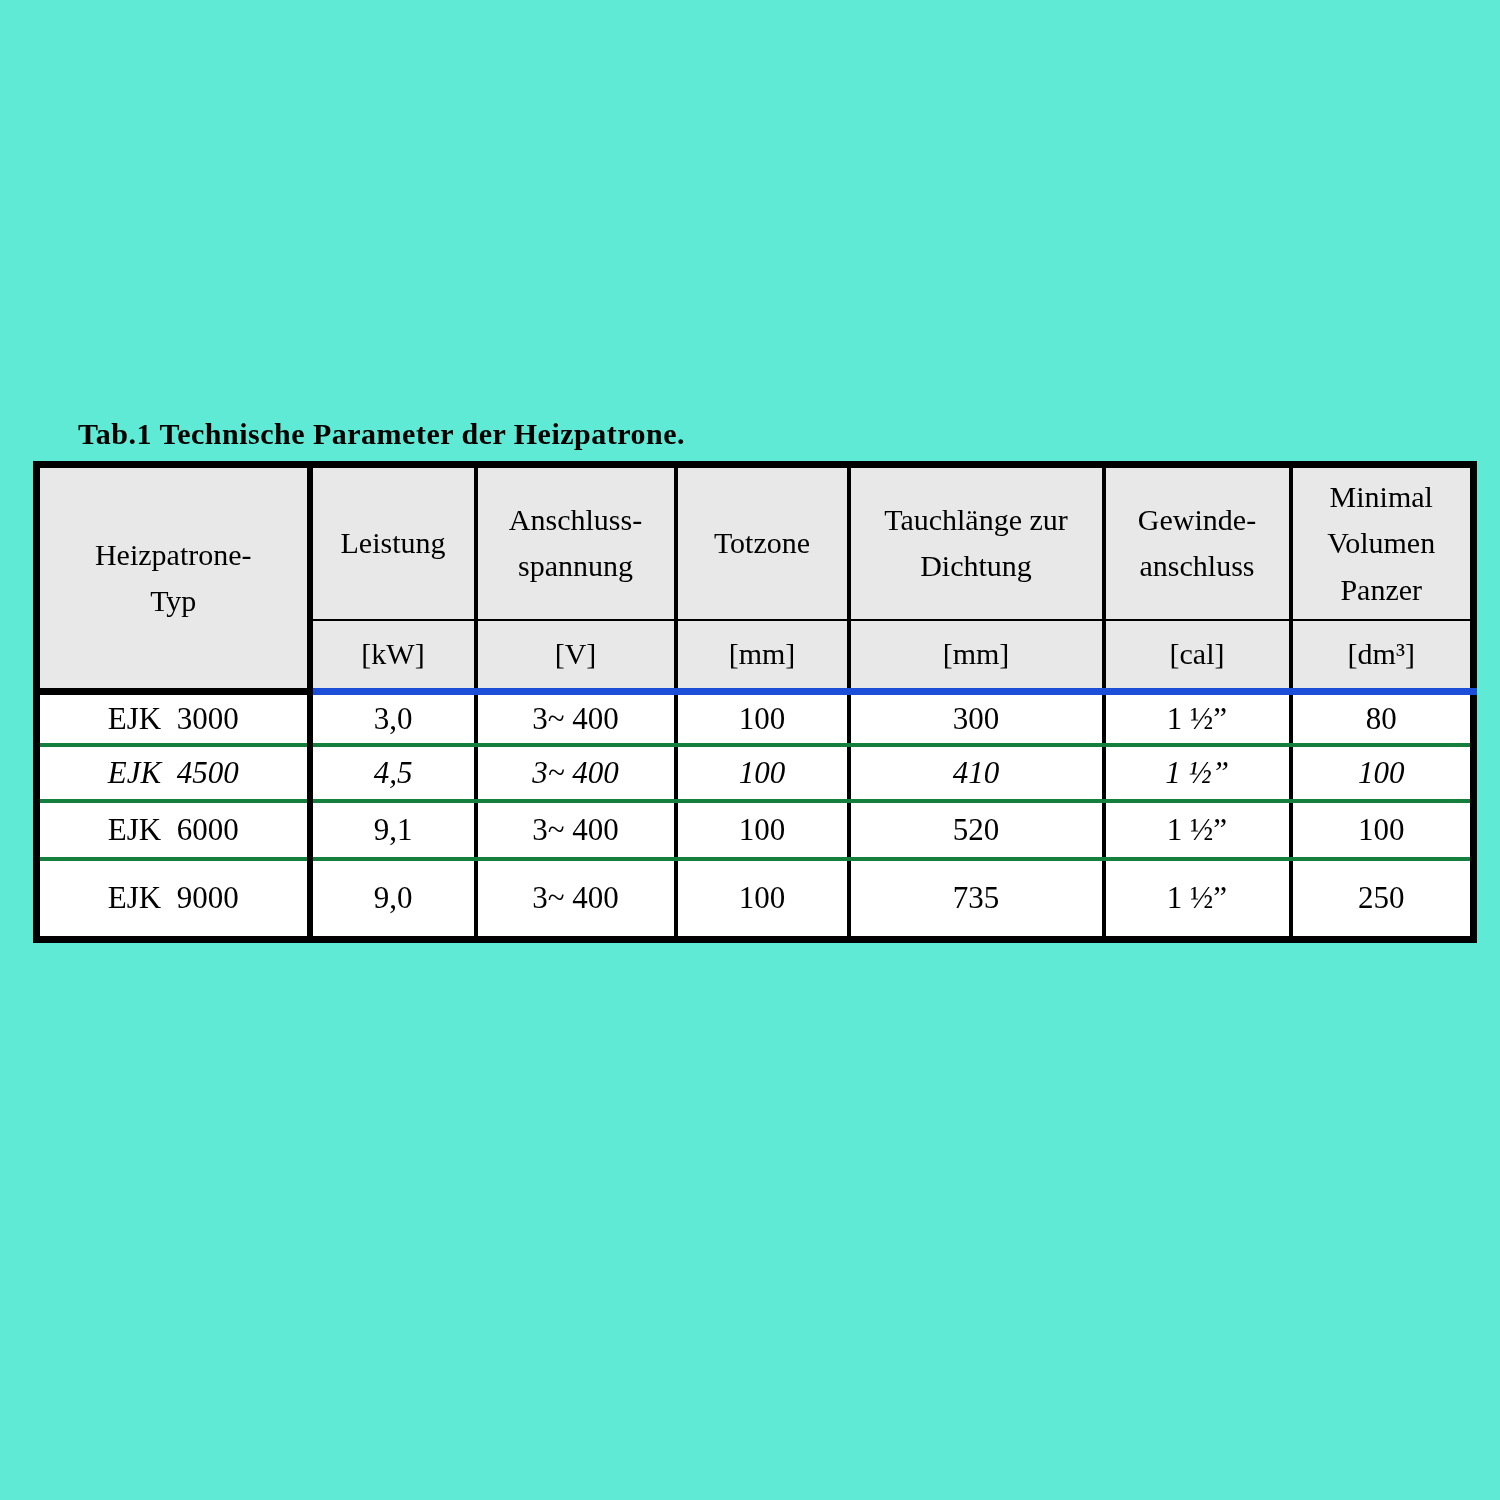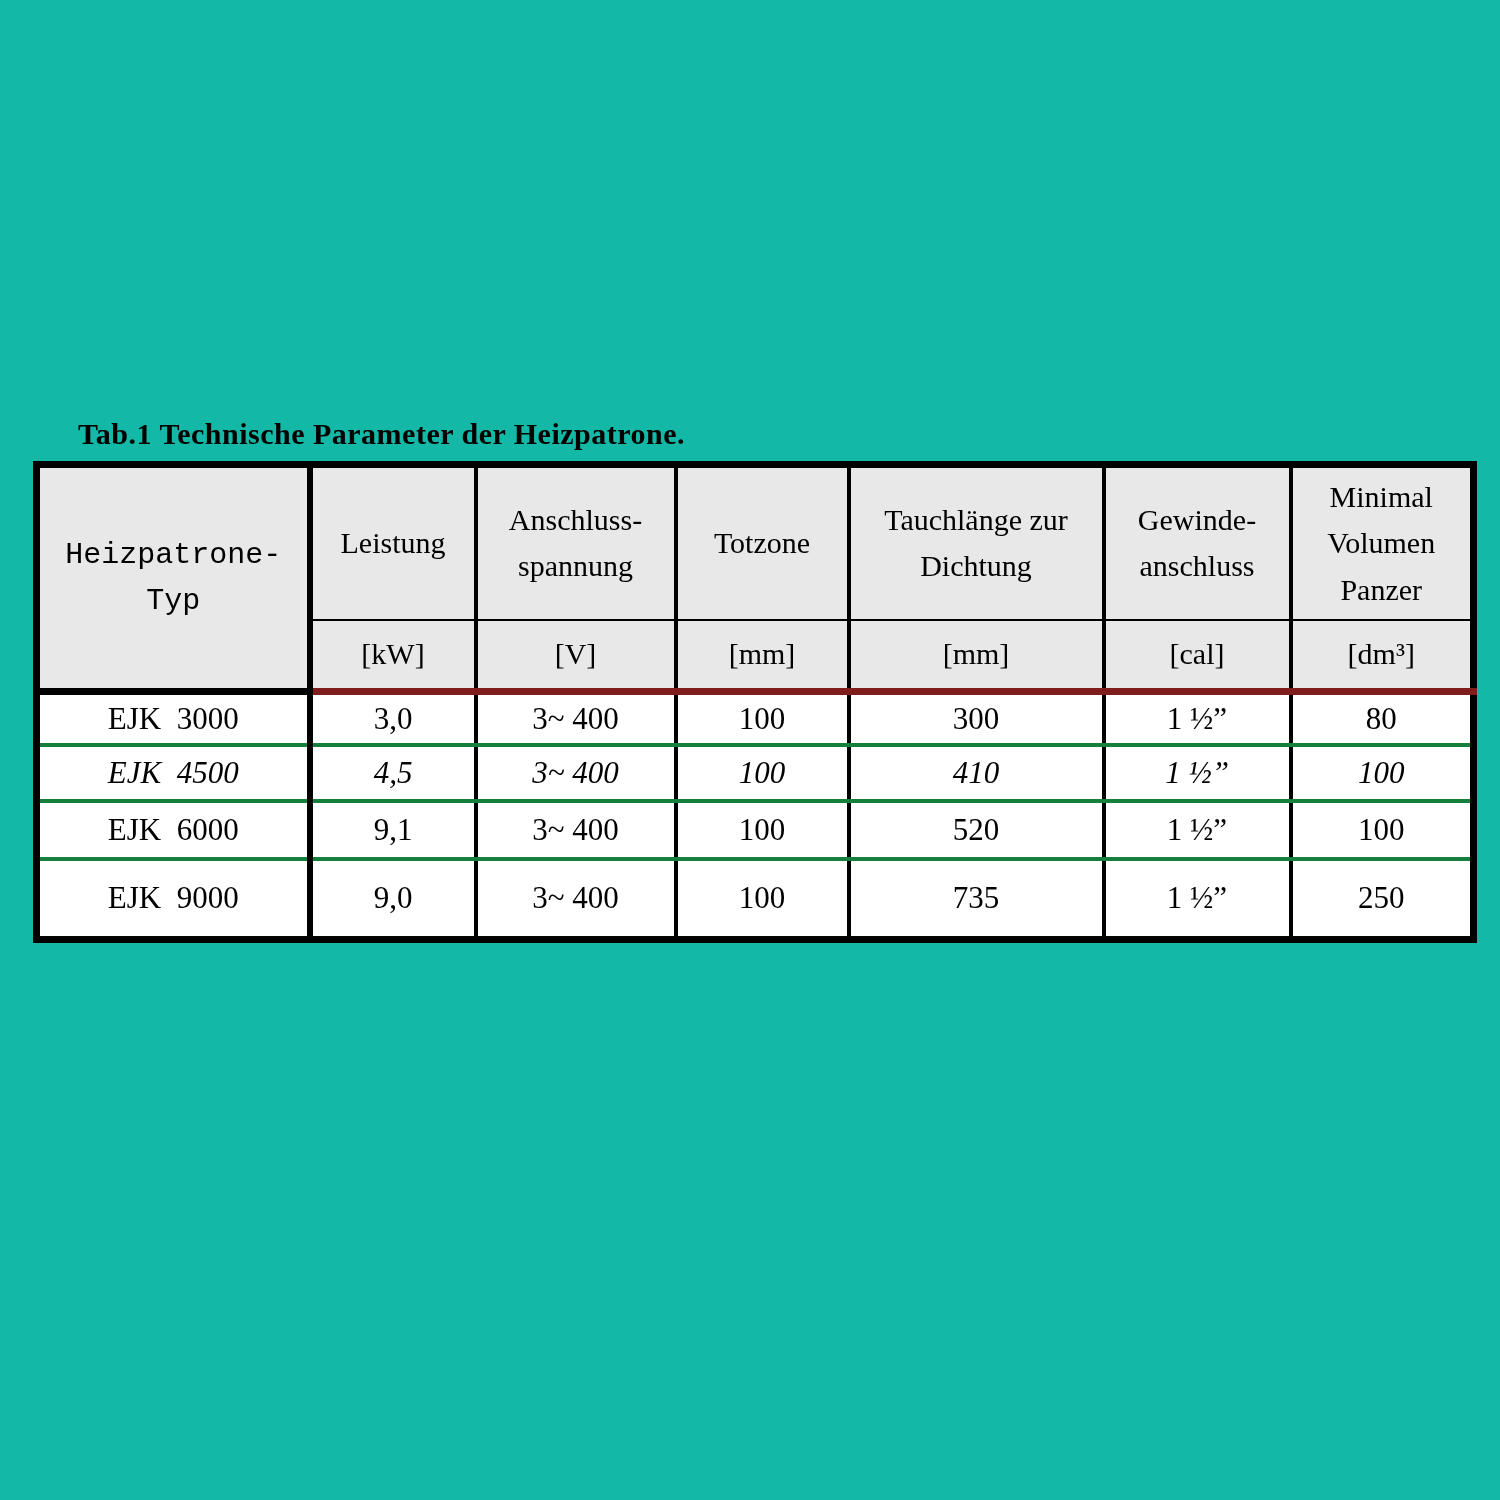--- a/index.html
+++ b/index.html
@@ -4,21 +4,21 @@
 <style>
   html, body {
     margin: 0;
     padding: 0;
     background: #ffffff;
   }
   .canvas {
     position: relative;
     width: 1500px;
     height: 1500px;
-    background: #14b8a6;
+    background: #5eead4;
     font-family: "Liberation Serif", "DejaVu Serif", serif;
     color: #000000;
     overflow: hidden;
   }
   .caption {
     position: absolute;
     left: 78px;
     top: 417px;
     font-size: 30px;
     font-weight: bold;
@@ -57,27 +57,26 @@
     line-height: 1.55;
     white-space: pre-line;
     border-bottom: 2px solid #000000;
   }
   th.htyp {
     background: #e8e8e8;
     font-size: 30px;
     line-height: 1.55;
     white-space: pre-line;
     border-bottom: 7px solid #000000;
-    font-family: Liberation Mono, monospace;
   }
   th.hunit {
     background: #e8e8e8;
     font-size: 30px;
     border-top: 2px solid #000000;
-    border-bottom: 7px solid #7f1d1d;
+    border-bottom: 7px solid #1d4ed8;
     white-space: pre;
   }
   
   tr.r0 { height: 53px; }
   tr.r1 { height: 56px; font-style: italic; }
   tr.r2 { height: 58px; margin-top: 38px; }
   tr.r3 { height: 81px; }
   td.data {
     background: #ffffff;
     font-size: 31px;

